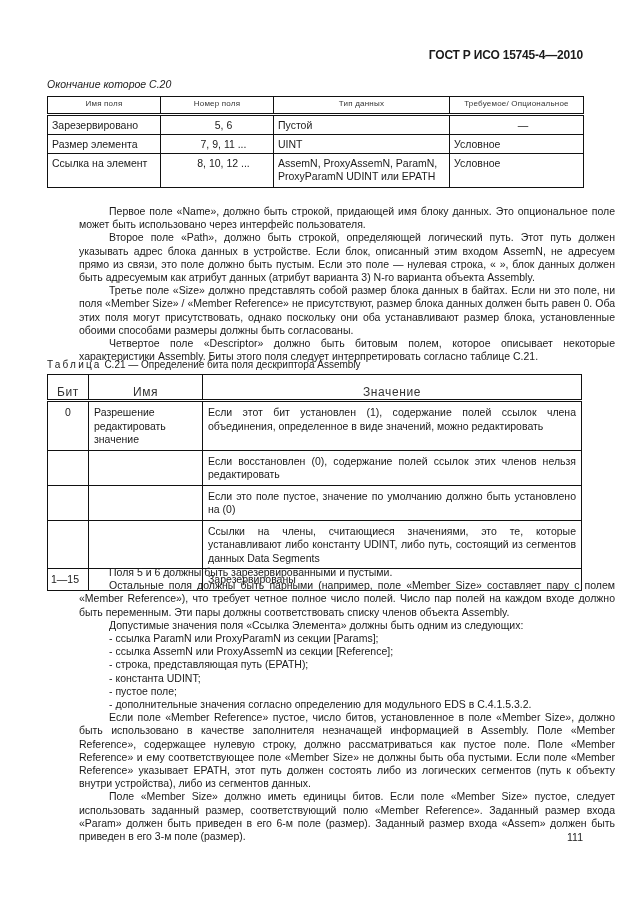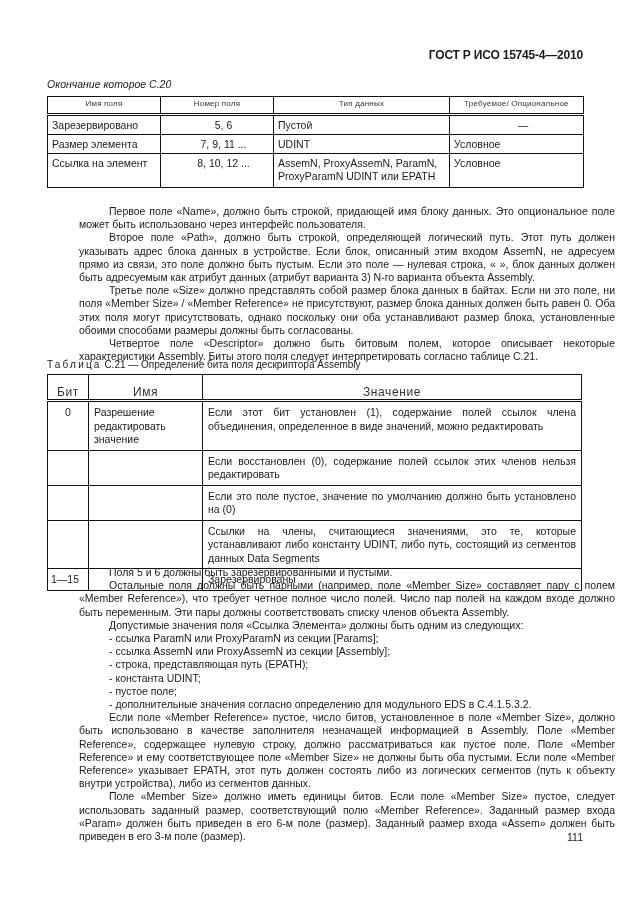--- a/index.html
+++ b/index.html
@@ -57,21 +57,21 @@
   </tr>
   <tr style="height:19px">
     <td>Зарезервировано</td>
     <td class="c">5, 6</td>
     <td>Пустой</td>
     <td class="c">—</td>
   </tr>
   <tr style="height:17px">
     <td>Размер элемента</td>
     <td class="c">7, 9, 11 ...</td>
-    <td>UDINT</td>
+    <td>UINT</td>
     <td>Условное</td>
   </tr>
   <tr style="height:34px">
     <td>Ссылка на элемент</td>
     <td class="c">8, 10, 12 ...</td>
     <td>AssemN, ProxyAssemN, ParamN, ProxyParamN UDINT или EPATH</td>
     <td>Условное</td>
   </tr>
 </tbody>
   </table>
@@ -126,21 +126,21 @@
     <td class="just">Зарезервированы</td>
   </tr>
 </tbody>
   </table>
 
 <div class="body-text" style="top:566px">
   <p>Поля 5 и 6 должны быть зарезервированными и пустыми.</p>
   <p>Остальные поля должны быть парными (например, поле «Member Size» составляет пару с полем «Member Reference»), что требует четное полное число полей. Число пар полей на каждом входе должно быть переменным. Эти пары должны соответствовать списку членов объекта Assembly.</p>
   <p>Допустимые значения поля «Ссылка Элемента» должны быть одним из следующих:</p>
   <p class="li">- ссылка ParamN или ProxyParamN из секции [Params];</p>
-  <p class="li">- ссылка AssemN или ProxyAssemN из секции [Assembly];</p>
+  <p class="li">- ссылка AssemN или ProxyAssemN из секции [Reference];</p>
   <p class="li">- строка, представляющая путь (EPATH);</p>
   <p class="li">- константа UDINT;</p>
   <p class="li">- пустое поле;</p>
   <p class="li">- дополнительные значения согласно определению для модульного EDS в С.4.1.5.3.2.</p>
   <p>Если поле «Member Reference» пустое, число битов, установленное в поле «Member Size», должно быть использовано в качестве заполнителя незначащей информацией в Assembly. Поле «Member Reference», содержащее нулевую строку, должно рассматриваться как пустое поле. Поле «Member Reference» и ему соответствующее поле «Member Size» не должны быть оба пустыми. Если поле «Member Reference» указывает EPATH, этот путь должен состоять либо из логических сегментов (путь к объекту внутри устройства), либо из сегментов данных.</p>
   <p>Поле «Member Size» должно иметь единицы битов. Если поле «Member Size» пустое, следует использовать заданный размер, соответствующий полю «Member Reference». Заданный размер входа «Param» должен быть приведен в его 6-м поле (размер). Заданный размер входа «Assem» должен быть приведен в его 3-м поле (размер).</p>
 </div>
 
 <div class="page-number">111</div>
 

